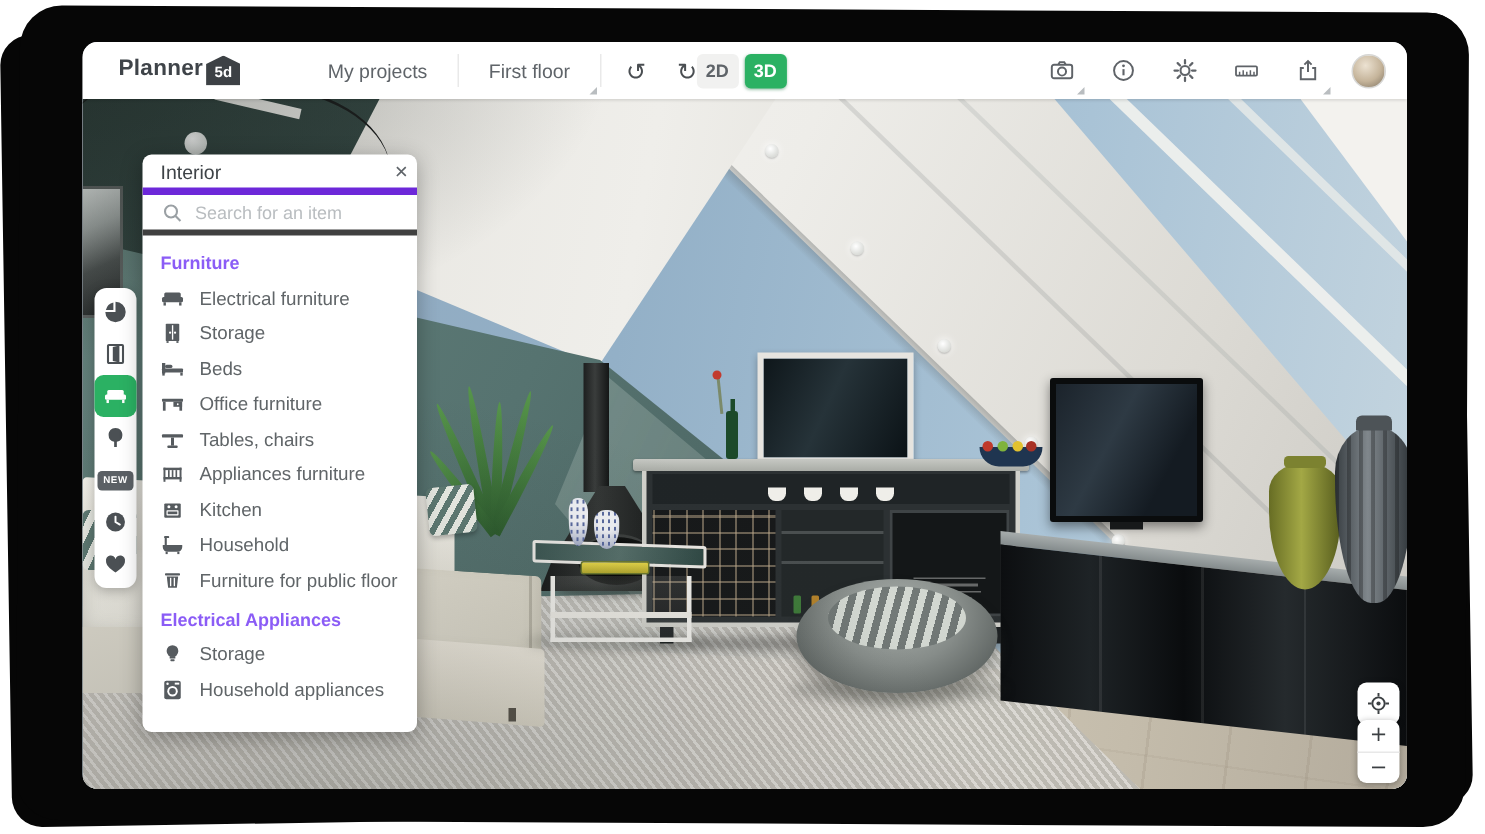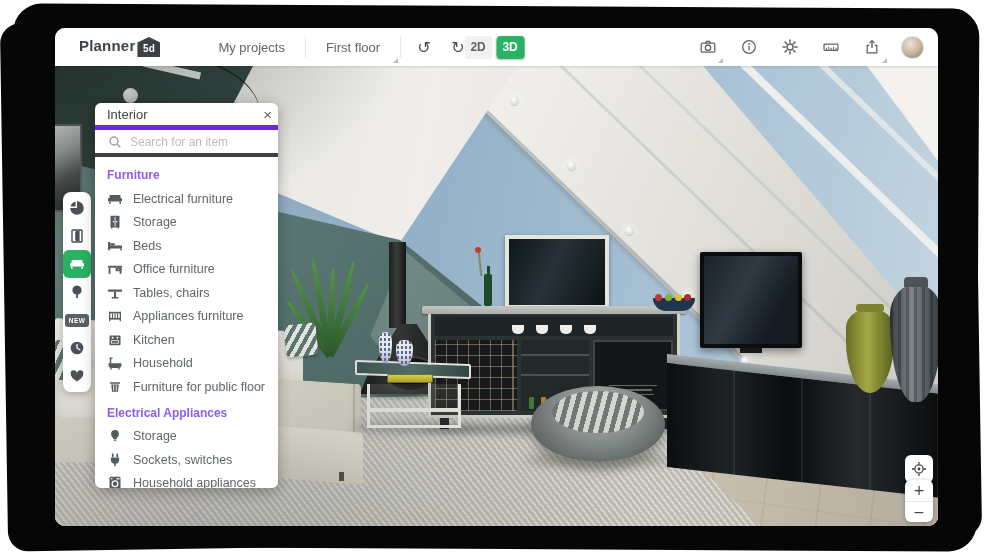--- a/index.html
+++ b/index.html
@@ -622,31 +622,20 @@
               <circle cx="8" cy="6" r="3.9" fill="#565b5f"></circle>
               <rect x="6.1" y="9.4" width="3.8" height="1.6" fill="#565b5f"></rect>
               <rect x="6.6" y="11.5" width="2.8" height="1.3" rx="0.5" fill="#565b5f"></rect>
             </svg>
           </span>
           <span class="cat-label">Storage</span>
         </div>
         <div class="cat-item">
           <span class="icon16">
             <svg width="16" height="16" viewBox="0 0 16 16" xmlns="http://www.w3.org/2000/svg">
-              <rect x="4.9" y="1.6" width="1.7" height="3.6" fill="#565b5f"></rect>
-              <rect x="9.4" y="1.6" width="1.7" height="3.6" fill="#565b5f"></rect>
-              <path d="M3.9 5.4 h8.2 v2.4 a4.1 4.1 0 0 1 -8.2 0 z" fill="#565b5f"></path>
-              <rect x="7.2" y="11" width="1.6" height="3.2" fill="#565b5f"></rect>
-            </svg>
-          </span>
-          <span class="cat-label">Sockets, switches</span>
-        </div>
-        <div class="cat-item">
-          <span class="icon16">
-            <svg width="16" height="16" viewBox="0 0 16 16" xmlns="http://www.w3.org/2000/svg">
               <rect x="2.5" y="1.8" width="11" height="12.4" rx="1.4" fill="#565b5f"></rect>
               <circle cx="8" cy="8.8" r="3.5" fill="#fff"></circle>
               <circle cx="8" cy="8.8" r="2.2" fill="#565b5f"></circle>
               <circle cx="4.7" cy="3.8" r="0.8" fill="#fff"></circle>
               <rect x="9.5" y="3.1" width="3" height="1.3" fill="#fff"></rect>
             </svg>
           </span>
           <span class="cat-label">Household appliances</span>
         </div>
       </div>

